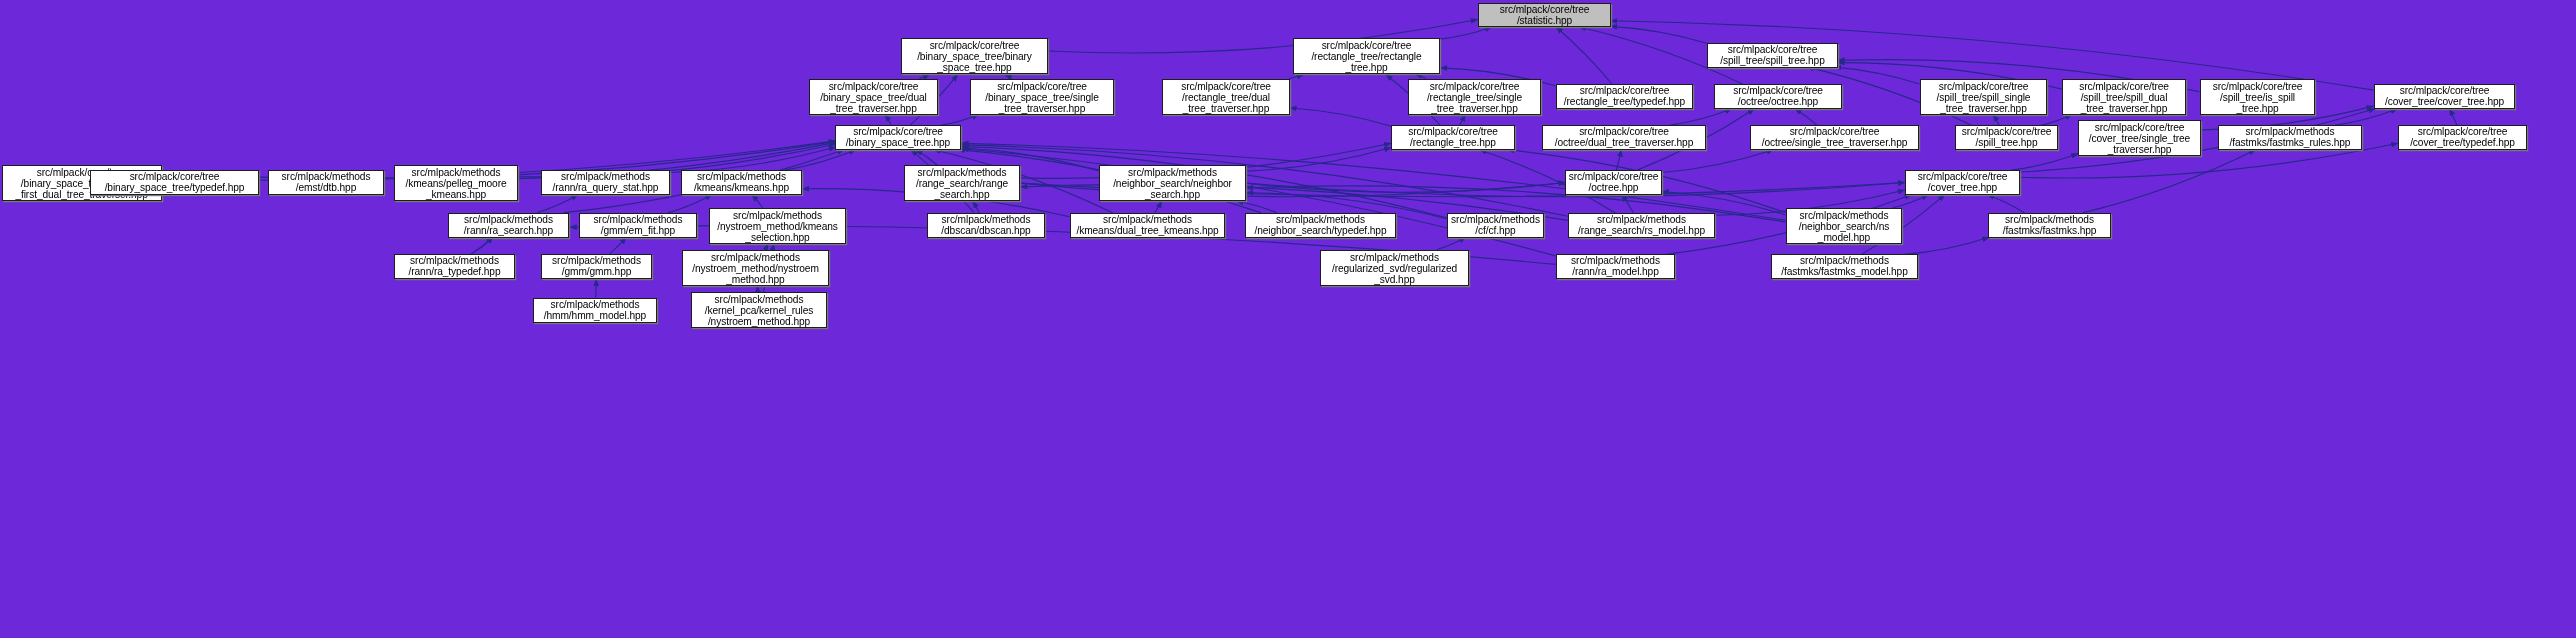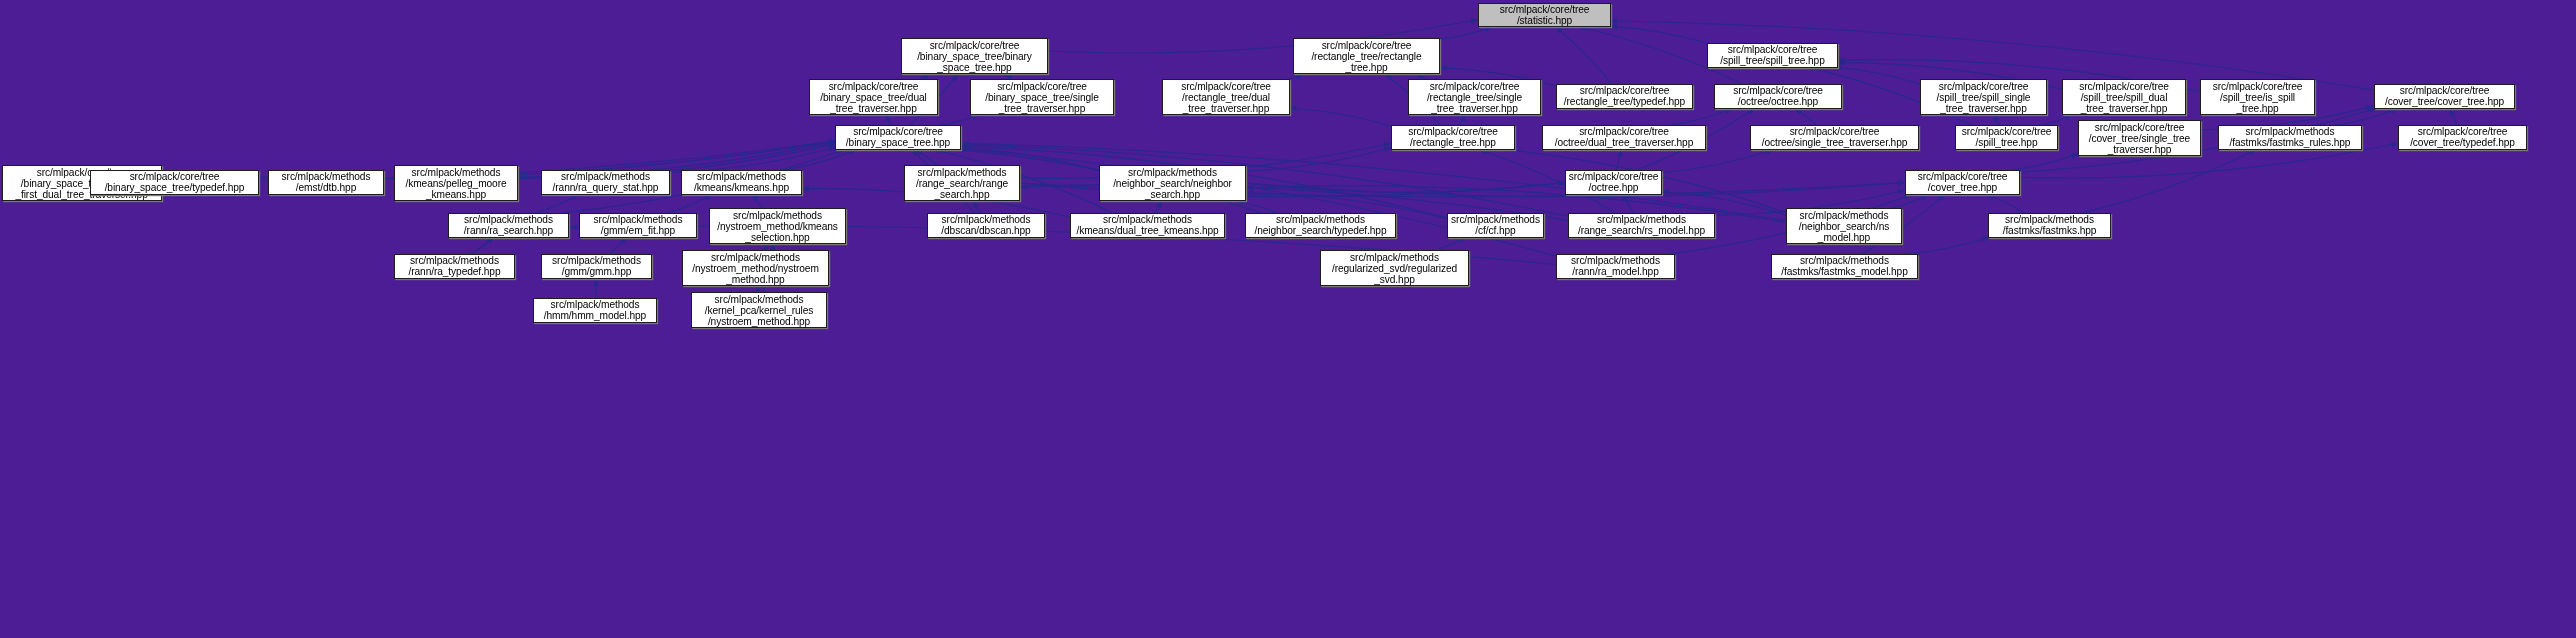--- a/index.html
+++ b/index.html
@@ -5,21 +5,21 @@
 <style>
   html, body {
     margin: 0;
     padding: 0;
     background: #ffffff;
   }
   #graph-root {
     position: relative;
     width: 2576px;
     height: 638px;
-    background: #4c1d95;
+    background: #6d28d9;
     font-family: "Liberation Sans", sans-serif;
     overflow: hidden;
   }
   #edge-layer {
     position: absolute;
     left: 0; top: 0;
     width: 2576px;
     height: 638px;
     pointer-events: none;
   }

